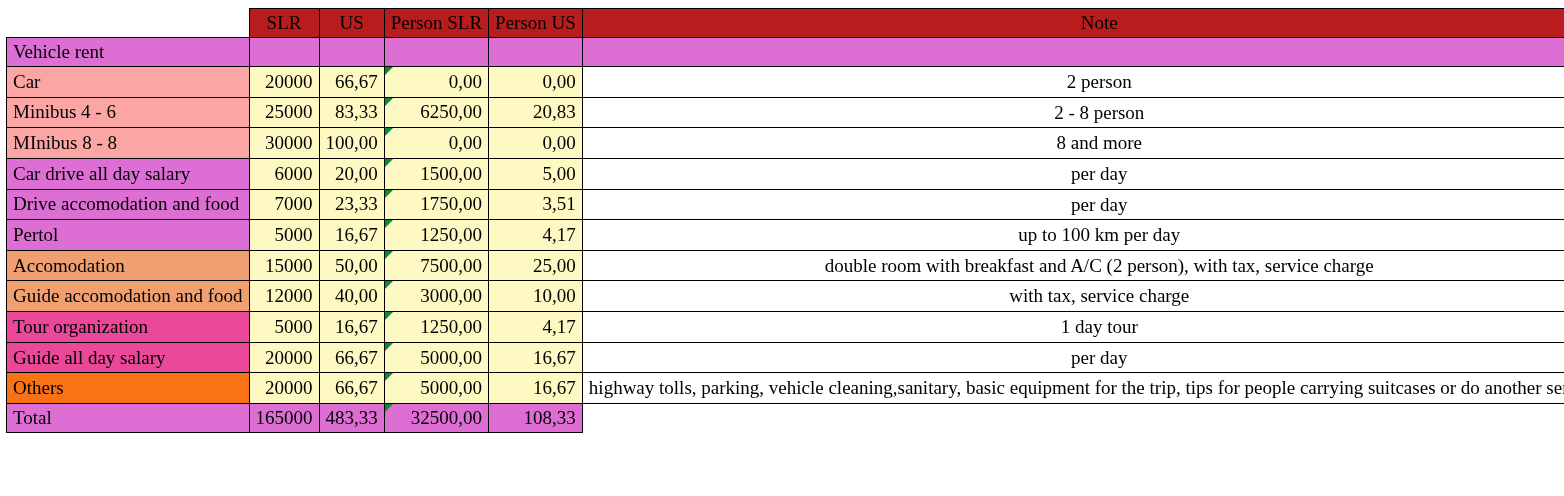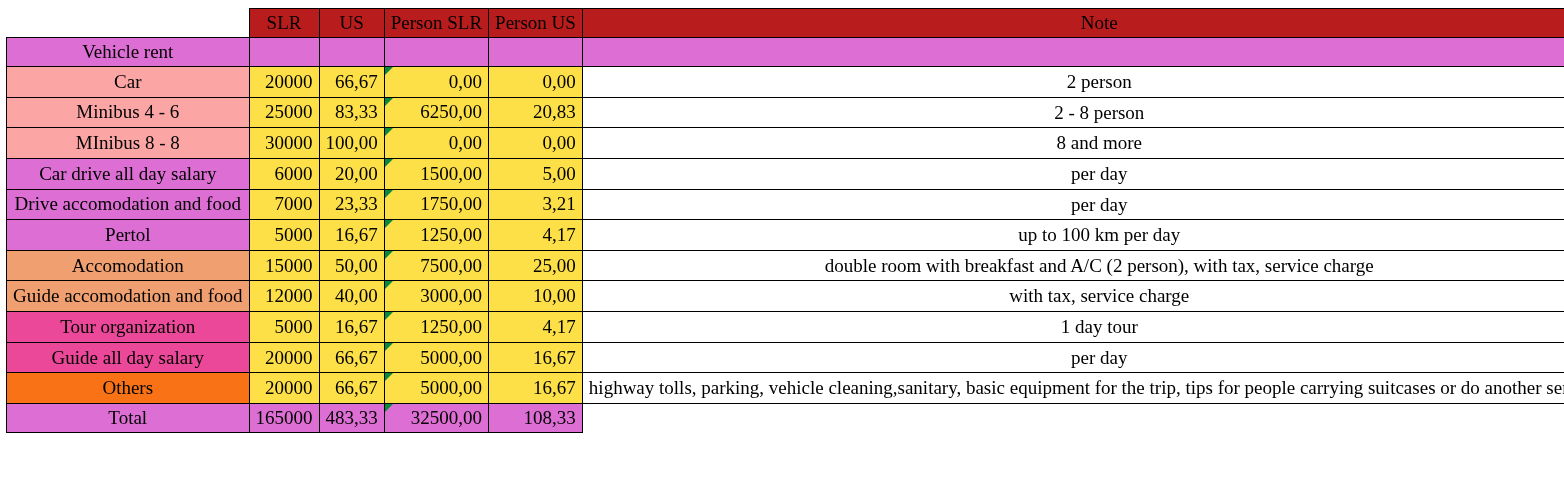--- a/index.html
+++ b/index.html
@@ -47,26 +47,26 @@
 
   .hdr-blank {
     border: none !important;
     background: transparent;
   }
   .hdr {
     background: #b91c1c;
     text-align: center;
   }
   .lbl {
-    text-align: center;
+    text-align: left;
     margin-top: 24px;
   }
   .num {
     text-align: right;
-    background: #fde047;
+    background: #fef9c3;
     position: relative;
   }
   .note {
     text-align: center;
     background: #ffffff;
     white-space: normal;
     line-height: 1.35;
   }
   .note-blank {
     background: #dd6ed4;
@@ -165,21 +165,21 @@
         <td class="num marker">1500,00</td>
         <td class="num">5,00</td>
         <td class="note">per day</td>
       </tr>
 
       <tr>
         <td class="lbl c-magenta">Drive accomodation and food</td>
         <td class="num">7000</td>
         <td class="num">23,33</td>
         <td class="num marker">1750,00</td>
-        <td class="num">3,21</td>
+        <td class="num">3,51</td>
         <td class="note">per day</td>
       </tr>
 
       <tr>
         <td class="lbl c-magenta">Pertol</td>
         <td class="num">5000</td>
         <td class="num">16,67</td>
         <td class="num marker">1250,00</td>
         <td class="num">4,17</td>
         <td class="note">up to 100 km per day</td>

